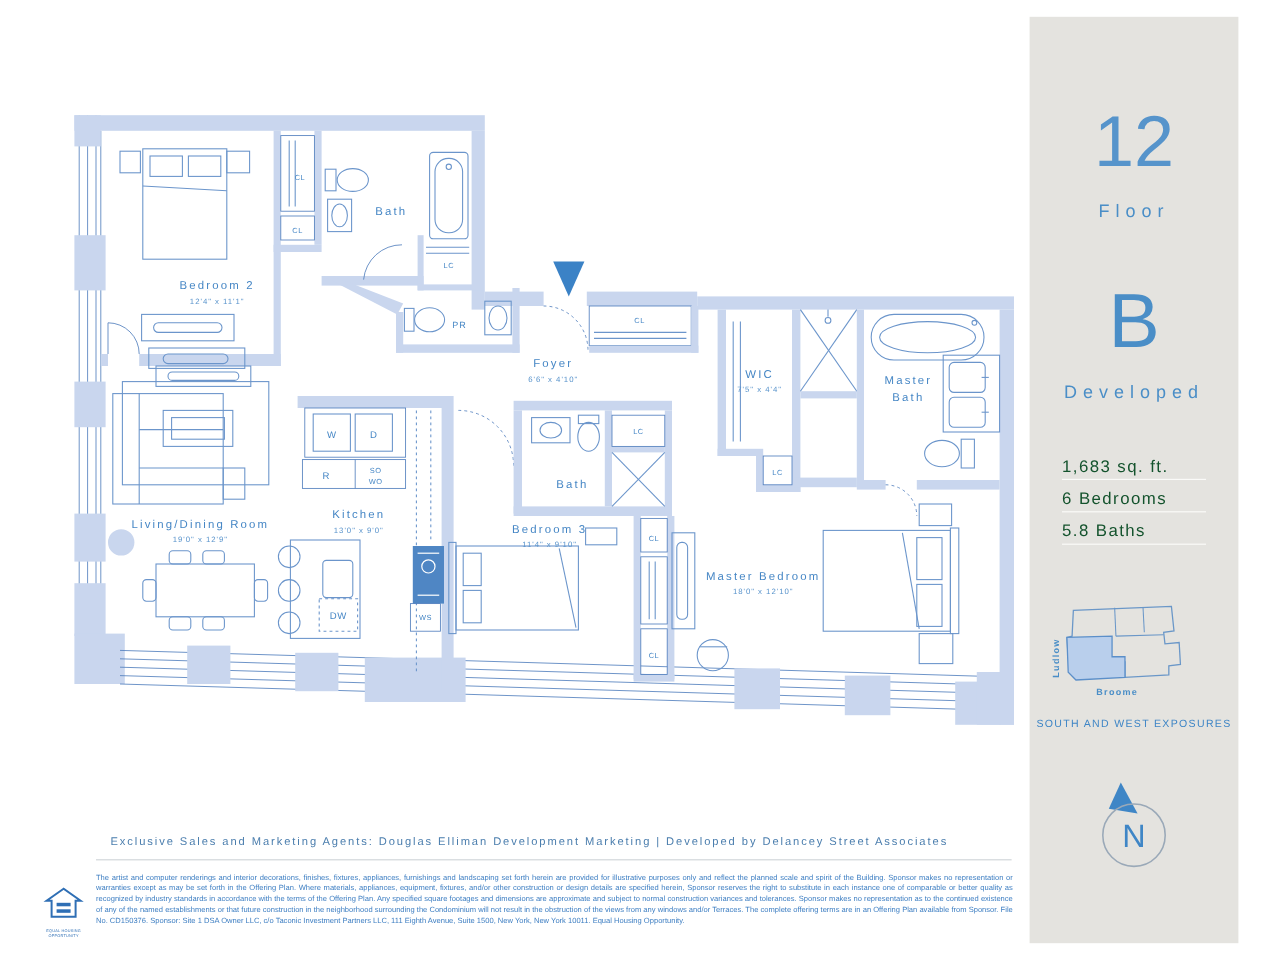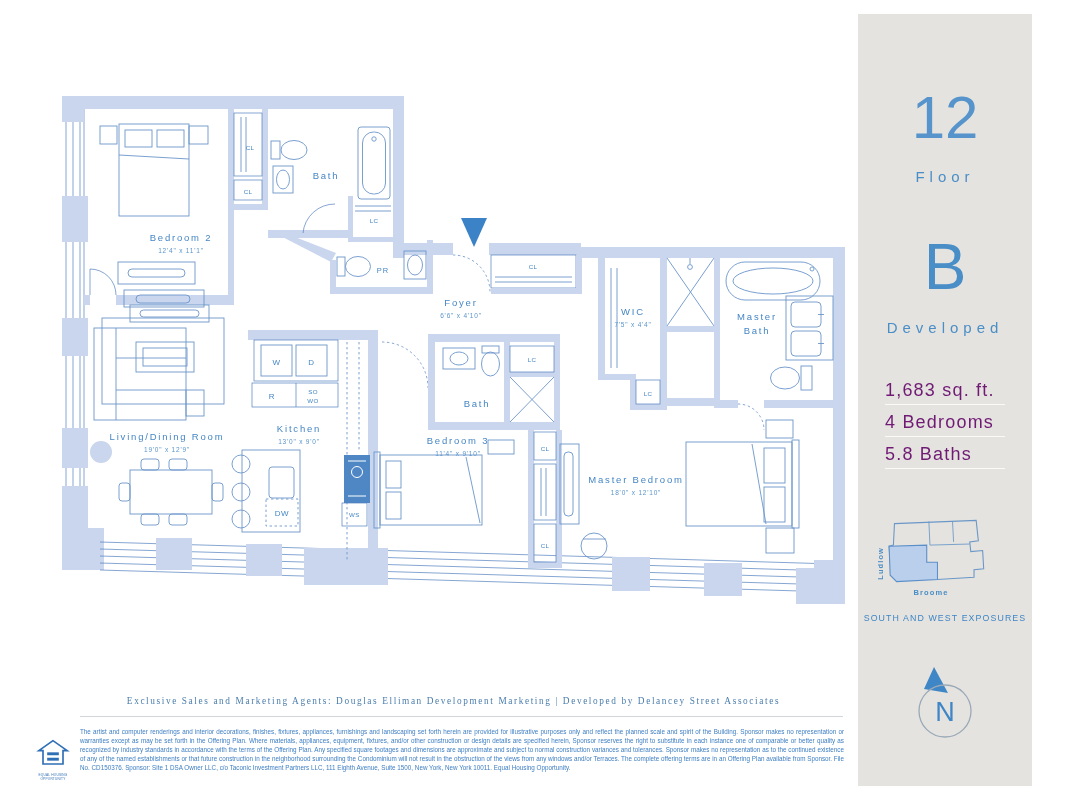--- a/index.html
+++ b/index.html
@@ -17,28 +17,28 @@
   .t-sm{fill:#4586c5;font-size:7.5px;letter-spacing:1px;}
   .t-xs{fill:#4586c5;font-size:6.2px;letter-spacing:0.4px;}
   .t-ap{fill:#4586c5;font-size:8px;letter-spacing:0.6px;}
   
   .sidebar{position:absolute;left:858px;top:14px;width:174px;height:772px;
            background:#e4e3df;text-align:center;color:#4a8ec7;}
   .sb-num{font-size:60px;line-height:1;color:#5694cb;margin-top:74px;}
   .sb-sub{font-size:15px;letter-spacing:5px;margin-top:20px;color:#4a8ec7;}
   .sb-letter{font-size:64px;line-height:1;color:#4a8ec7;margin-top:50px;}
   .sb-stats{margin:44px auto 0;width:120px;text-align:left;}
-  .sb-stat{font-size:18px;letter-spacing:1.2px;color:#701a75;padding-bottom:3px;
+  .sb-stat{font-size:14px;letter-spacing:1.2px;color:#14532d;padding-bottom:3px;
            margin-bottom:7px;border-bottom:1px solid #fafaf8;white-space:nowrap;}
   .keyplan{display:block;margin:46px auto 0;}
   .exposures{font-size:8.8px;letter-spacing:1.1px;font-weight:normal;color:#3f86c6;margin-top:12px;}
   .compass{display:block;margin:34px auto 0;}
   
-  .agents{position:absolute;left:72px;top:696px;width:763px;text-align:center;
-          font-size:9.3px;letter-spacing:1.6px;color:#4a7dad;font-family:Liberation Serif, serif;}
+  .agents{position:absolute;left:92px;top:696px;width:763px;text-align:left;
+          font-size:9.3px;letter-spacing:1.6px;color:#4a7dad;}
   .agents-rule{position:absolute;left:80px;top:716px;width:763px;height:1px;background:#d2d6da;}
   .disclaimer{position:absolute;left:80px;top:727px;width:764px;font-size:6.3px;
               line-height:9px;color:#3d7ec2;text-align:justify;}
   .eho{position:absolute;left:32px;top:739px;width:42px;text-align:center;color:#2f6fb5;}
   .eho-label{font-size:3.2px;letter-spacing:0.2px;line-height:4px;color:#2f6fb5;}
 </style>
 </head>
 <body>
 
 <div class="stage">
@@ -359,21 +359,21 @@
     </g>
   </svg>
 
   <div class="sidebar">
     <div class="sb-num">12</div>
     <div class="sb-sub">Floor</div>
     <div class="sb-letter">B</div>
     <div class="sb-sub">Developed</div>
     <div class="sb-stats">
       <div class="sb-stat">1,683 sq. ft.</div>
-      <div class="sb-stat">4 Bedrooms</div>
+      <div class="sb-stat">6 Bedrooms</div>
       <div class="sb-stat">5.8 Baths</div>
     </div>
     <svg class="keyplan" width="140" height="86" viewBox="0 0 130 80">
       <path d="M18,8 L94,5 L96,24 L88,25 L89,34 L100,33 L101,50 L92,51 L92,58 L58,60 L58,48 L48,49 L48,44 L14,45 L13,29 L17,28 Z" fill="none" stroke="#6a97c8" stroke-width="1"></path>
       <line x1="50" y1="6" x2="51" y2="28" stroke="#6a97c8" stroke-width="0.8"></line>
       <line x1="72" y1="6" x2="73" y2="25" stroke="#6a97c8" stroke-width="0.8"></line>
       <line x1="51" y1="28" x2="88" y2="27" stroke="#6a97c8" stroke-width="0.8"></line>
       <polygon points="13,29 48,28 48,44 58,44 58,60 20,62 14,56" fill="#b9cfec" stroke="#5b8fc9" stroke-width="1"></polygon>
       <text transform="translate(7,45) rotate(-90)" font-size="7" letter-spacing="1" font-weight="bold" fill="#4a8ec7">Ludlow</text>
       <text x="52" y="74" font-size="7" letter-spacing="1" font-weight="bold" fill="#4a8ec7">Broome</text>

